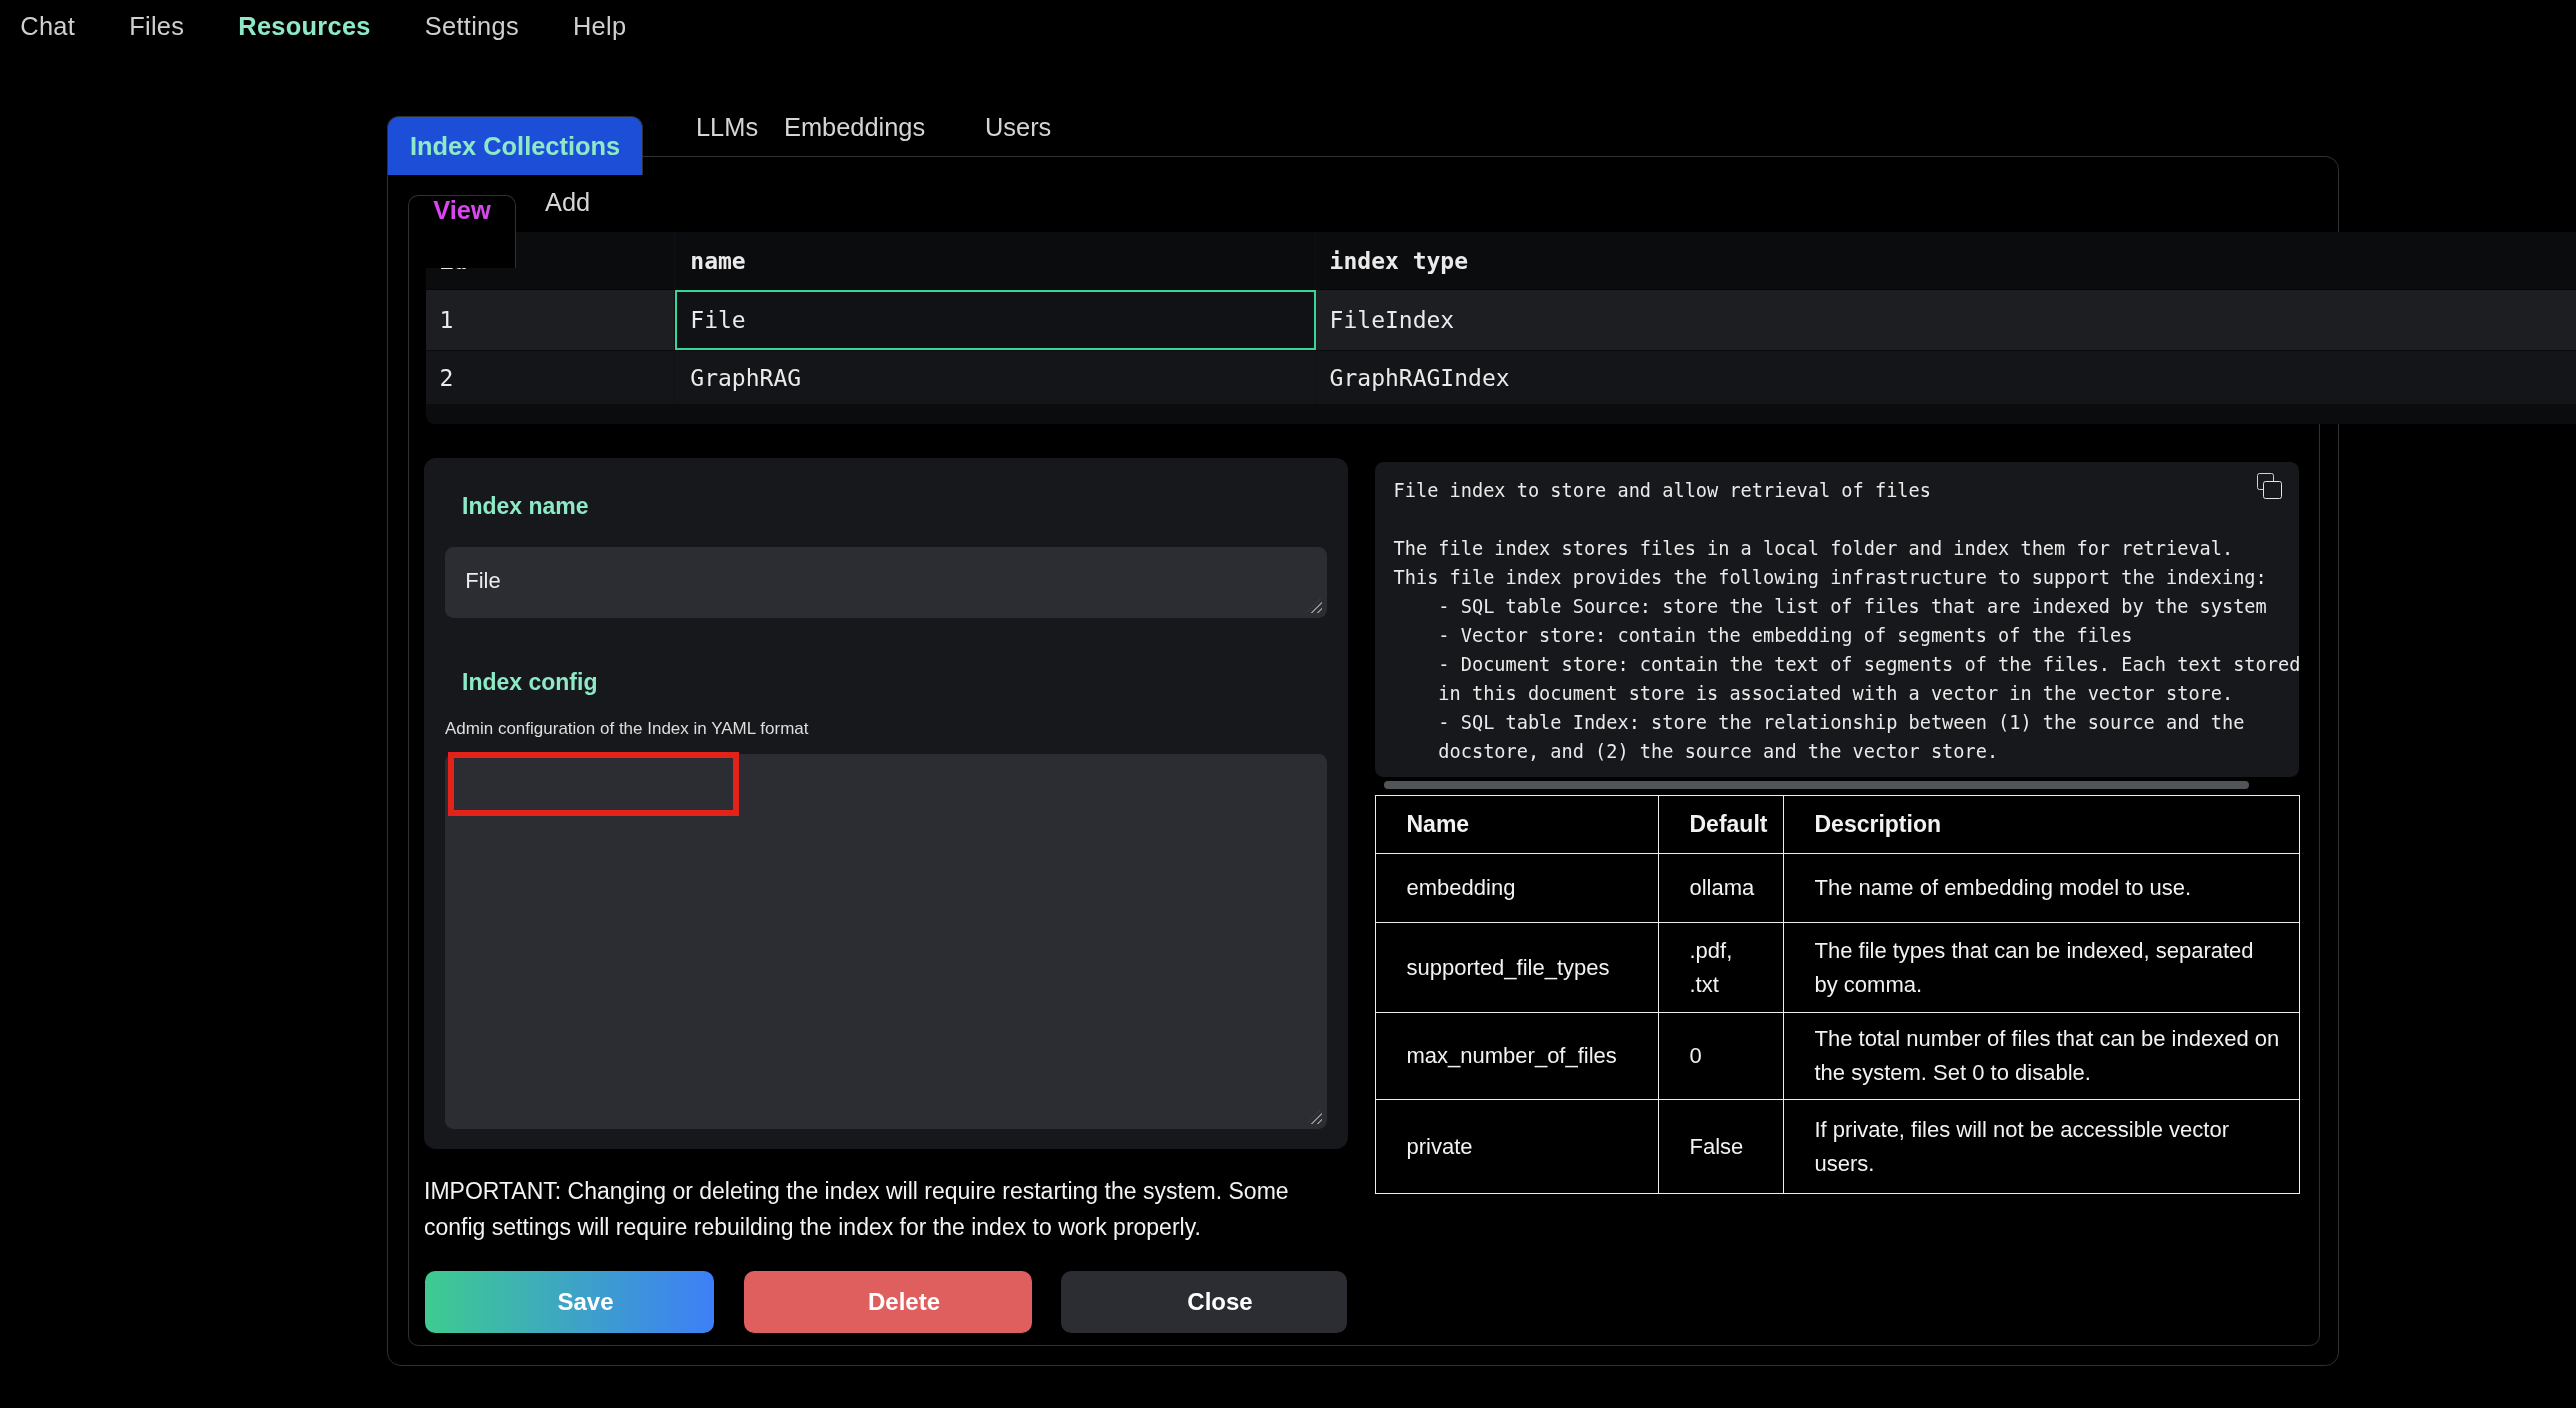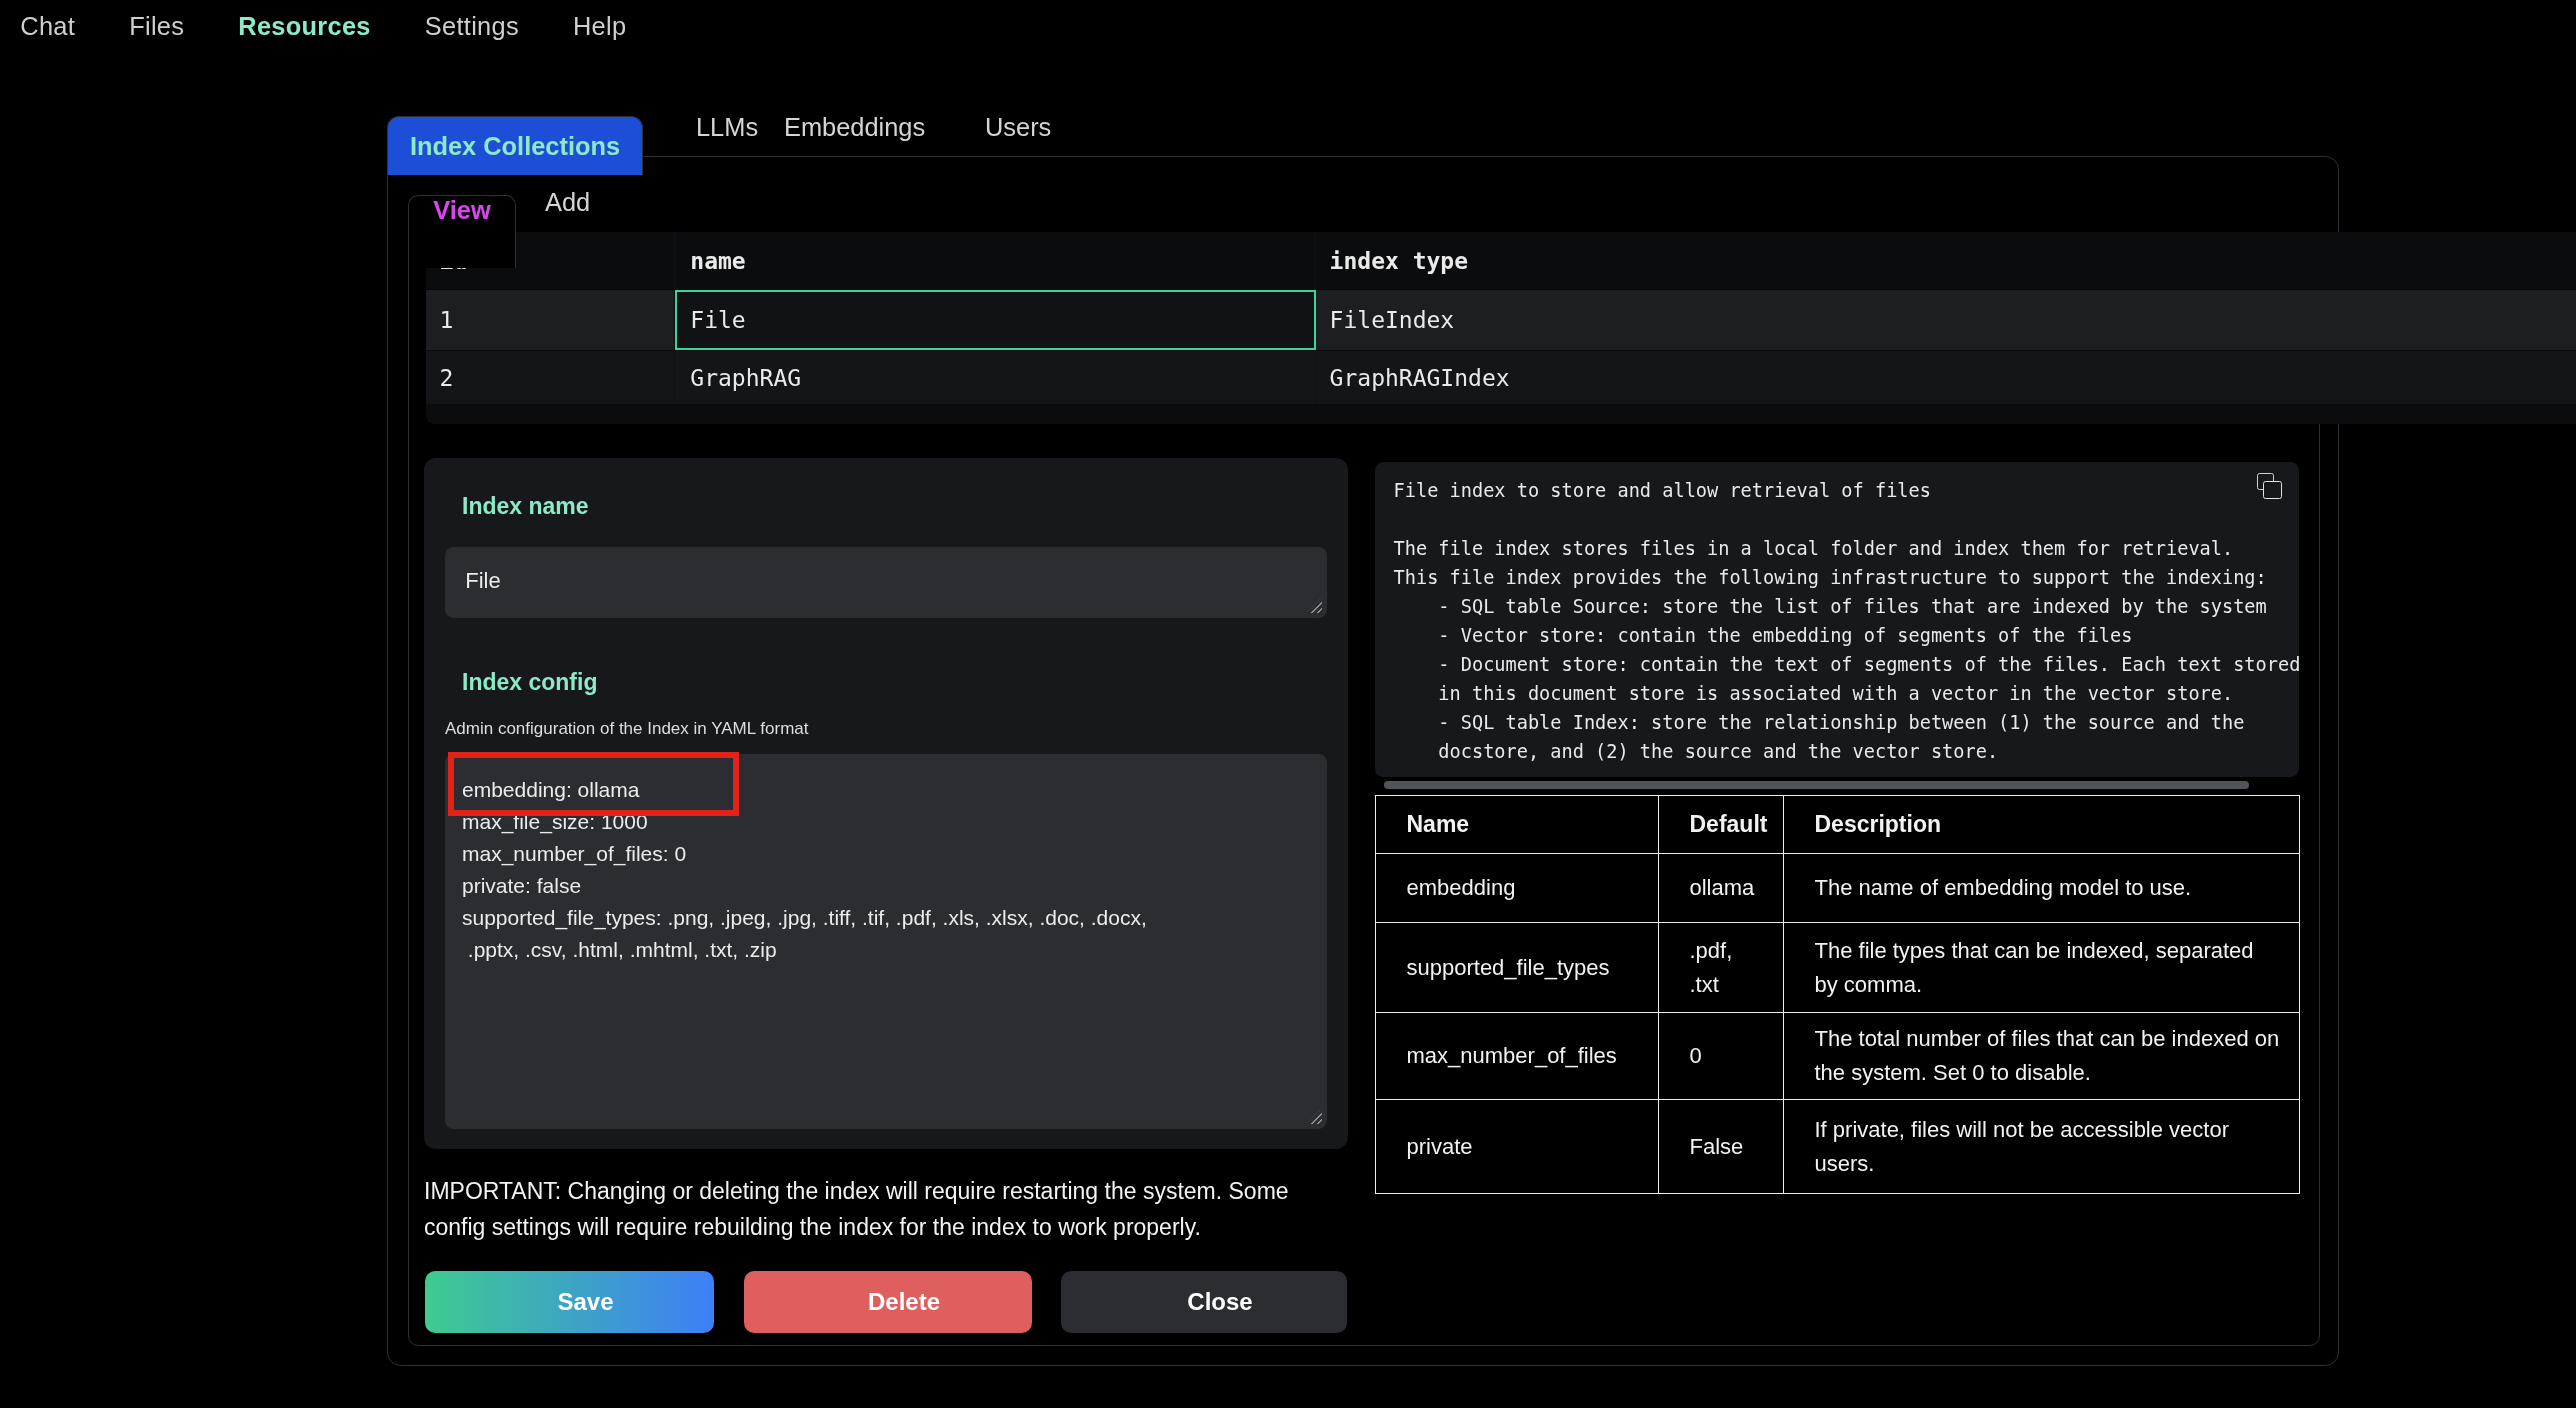--- a/index.html
+++ b/index.html
@@ -153,26 +153,21 @@
   </div>
 </div>
 
 <div class="left-card"></div>
 <span class="card-label lbl-name">Index name</span>
 <div class="ta ta-name"><span>File</span>
   <div class="grip"></div>
 </div>
 <span class="card-label lbl-config">Index config</span>
 <span class="hint">Admin configuration of the Index in YAML format</span>
-<div class="ta ta-config"><span>embedding: ollama
-max_file_size: 1000
-max_number_of_files: 0
-private: false
-supported_file_types: .png, .jpeg, .jpg, .tiff, .tif, .pdf, .xls, .xlsx, .doc, .docx,
- .pptx, .csv, .html, .mhtml, .txt, .zip</span>
+<div class="ta ta-config">
   <div class="grip"></div>
 </div>
 
 <div class="red-box"></div>
 
 <div class="important">IMPORTANT: Changing or deleting the index will require restarting the system. Some
 config settings will require rebuilding the index for the index to work properly.</div>
 
 <button class="btn btn-save">Save</button>
 <button class="btn btn-delete">Delete</button>

